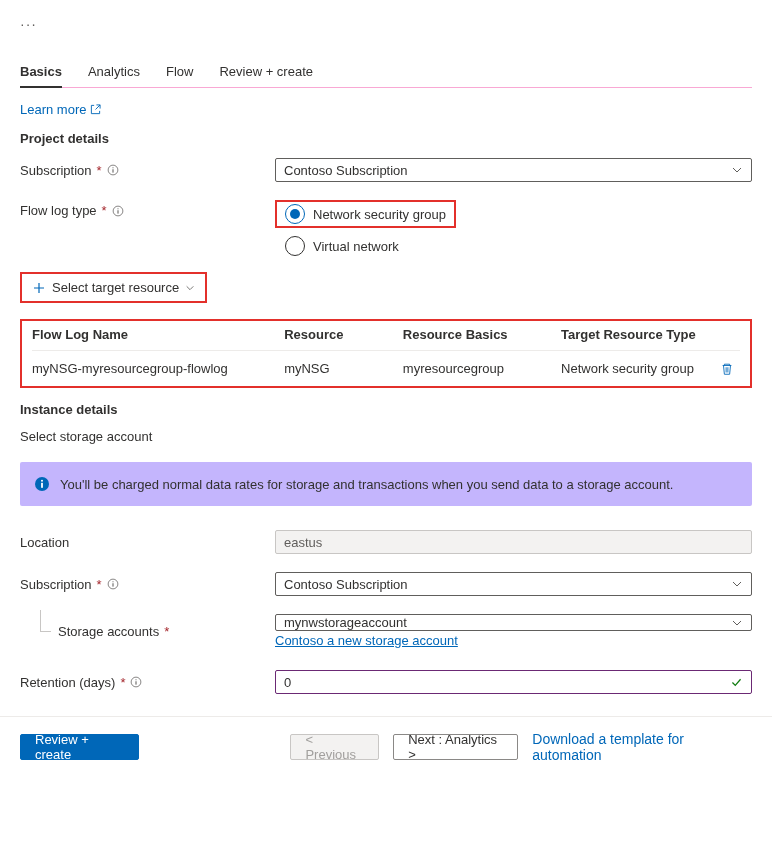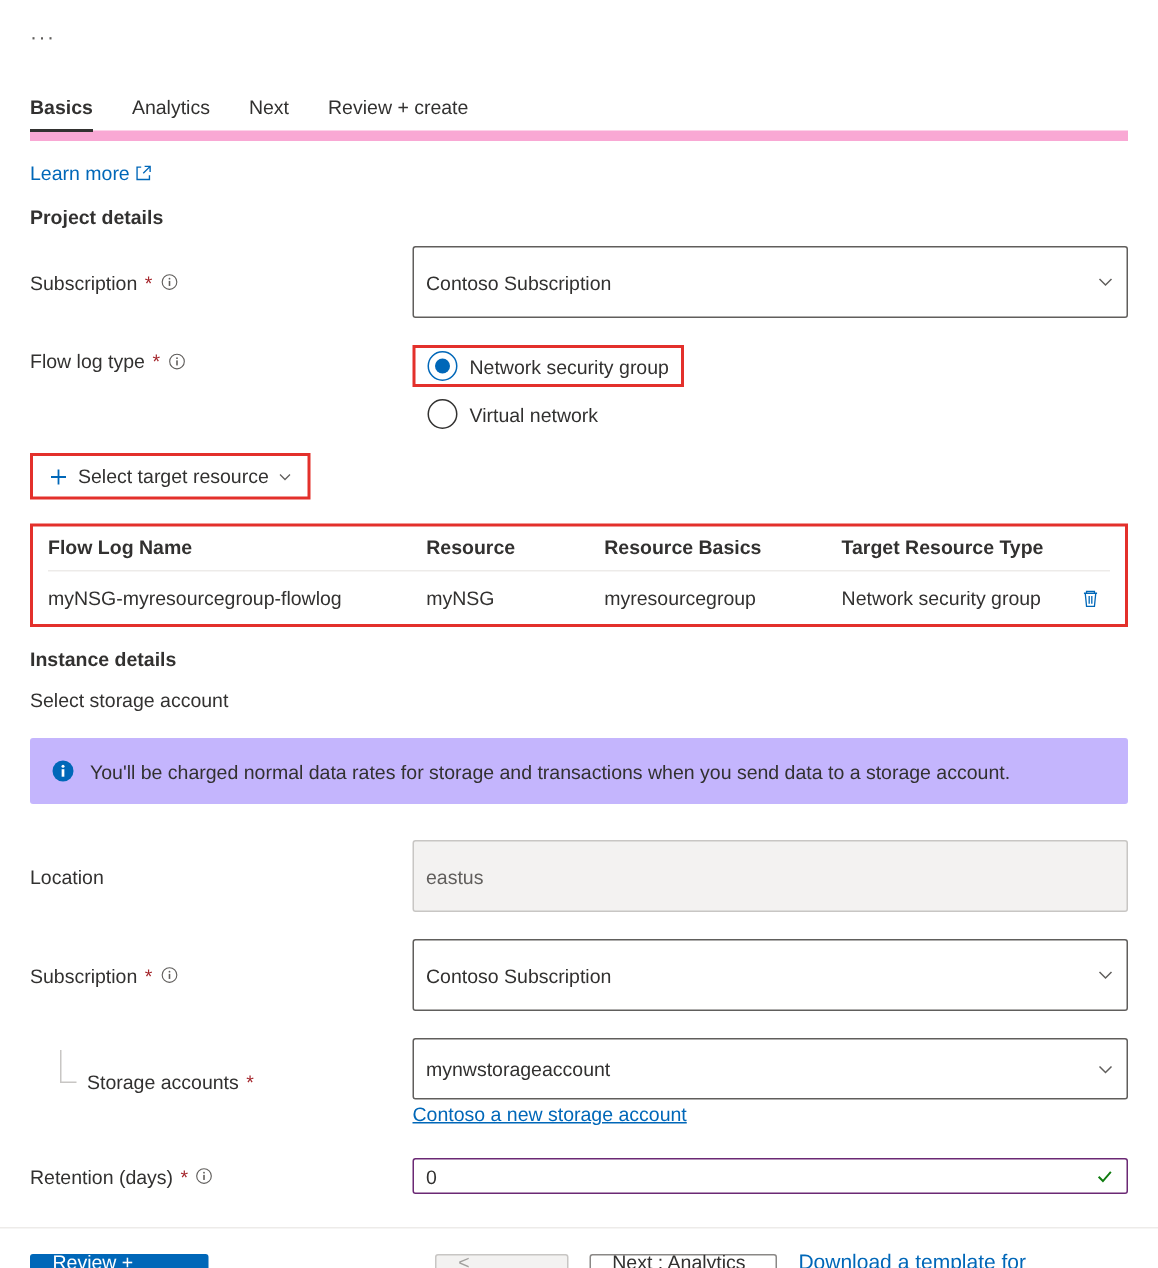--- a/index.html
+++ b/index.html
@@ -28,21 +28,21 @@
     color: #323130;
   }
   .ellipsis {
     font-size: 14px;
     letter-spacing: 1px;
     color: #605e5c;
   }
   .tabs {
     display: flex;
     gap: 26px;
-    border-bottom: 7px solid #f9a8d4;
+    border-bottom: 1px solid #f9a8d4;
     margin-bottom: 14px;
   }
   .tab {
     padding: 6px 0 8px 0;
     cursor: pointer;
     color: #323130;
     position: relative;
   }
   .tab.active {
     font-weight: 600;
@@ -101,21 +101,21 @@
   .info-icon svg { display:block; }
 
   .select {
     flex: 1;
     border: 1px solid #605e5c;
     border-radius: 2px;
     height: 22px;
     display: flex;
     align-items: center;
     justify-content: space-between;
-    padding: 12px 8px;
+    padding: 0 8px;
     background: #fff;
     cursor: pointer;
   }
   .select.disabled {
     border-color: #c8c6c4;
     background: #f3f2f1;
     color: #605e5c;
     cursor: default;
   }
   .chevron svg { display:block; }
@@ -262,21 +262,21 @@
 
 <div class="page">
 
   <div class="page-title-row">
     <span class="ellipsis">···</span>
   </div>
 
   <div class="tabs">
     <div class="tab active">Basics</div>
     <div class="tab">Analytics</div>
-    <div class="tab">Next</div>
+    <div class="tab">Flow</div>
     <div class="tab">Review + create</div>
   </div>
 
   <a href="#" class="learn-more">
     <span>Learn more</span>
     <span class="ext-icon">
       <svg width="11" height="11" viewBox="0 0 12 12">
           <path fill="none" stroke="#0067b8" stroke-width="1" d="M4.5 1.5H1.5v9h9V7.5 M6 6l5-5 M7 1h4v4"></path>
         </svg>
     </span>

